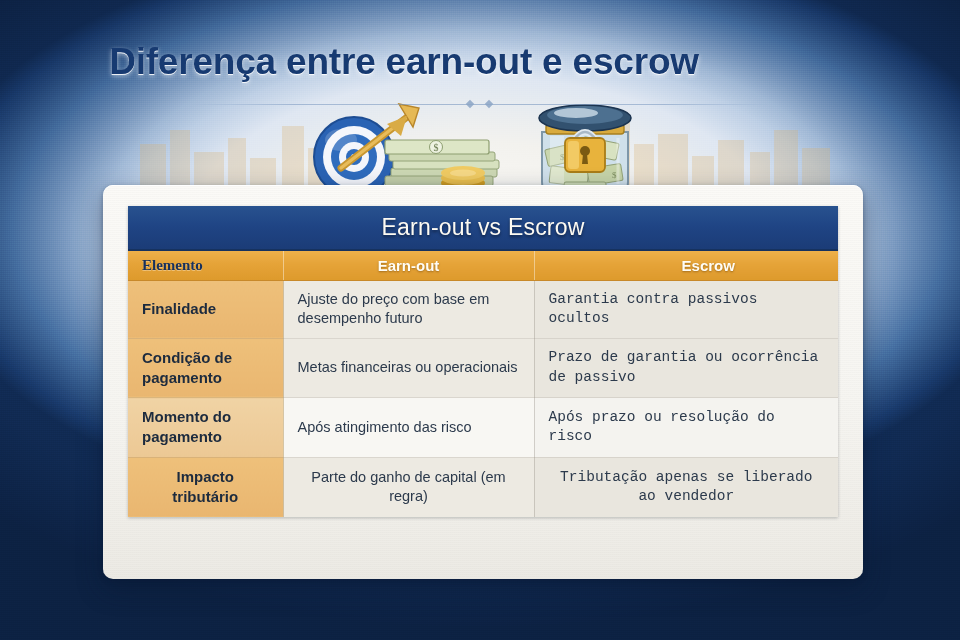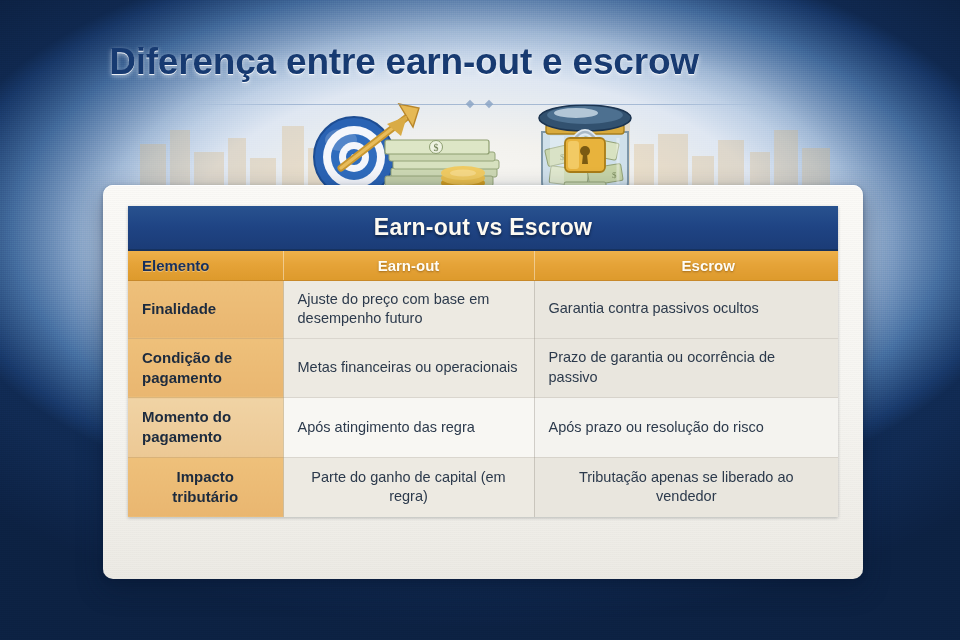--- a/index.html
+++ b/index.html
@@ -107,52 +107,52 @@
   table#compare col.c-el  { width:155px; }
   table#compare col.c-eo  { width:251px; }
   table#compare col.c-es  { width:304px; }
 
   
   #banner-cell {
     height:44px;
     background:linear-gradient(180deg,#28528f 0%,#1f4484 48%,#1b3c77 100%);
     color:#fdfaf2;
     font-size:23px;
-    font-weight:bold;
+    font-weight:normal;
     letter-spacing:.2px;
     text-shadow:0 2px 3px rgba(0,0,0,.45);
     border-bottom:2px solid #16325f;
   }
 
   
   thead tr.colhead th {
     height:30px;
     background:linear-gradient(180deg,#eeb04a 0%,#e5a338 45%,#dd9a2c 100%);
     font-size:15px;
     font-weight:bold;
     vertical-align:middle;
     border-right:1px solid rgba(255,255,255,.42);
     border-bottom:1px solid #c8892a;
   }
   thead tr.colhead th:last-child { border-right:none;padding-left:44px; }
-  th.h-el { color:#17305c; text-align:left;  padding-left:14px; text-shadow:0 1px 0 rgba(255,255,255,.35); }
+  th.h-el { color:#17305c; text-align:left;  padding-left:14px; text-shadow:0 1px 0 rgba(255,255,255,.35);font-family:Liberation Serif, serif; }
   th.h-eo,
   th.h-es { color:#fffdf6; text-align:center; text-shadow:0 1px 2px rgba(110,68,10,.55); }
 
   
   tbody td {
     font-size:14.5px;
     color:#2c3a4c;
     vertical-align:middle;
     padding:9px 14px 10px 14px;
     line-height:1.32;
     border-right:1px solid rgba(150,145,135,.38);
     border-bottom:1px solid rgba(150,145,135,.22);
   }
-  tbody td:last-child { border-right:none; }
+  tbody td:last-child { border-right:none;font-family:Liberation Mono, monospace; }
   tbody tr:last-child td { border-bottom:none;text-align:center; }
 
   td.k {
     font-weight:bold;
     color:#1d2b3e;
     font-size:15px;
     border-right:1px solid rgba(170,135,70,.45);
     margin-left:24px;
   }
   
@@ -311,21 +311,21 @@
           <td class="v">Ajuste do preço com base em desempenho futuro</td>
           <td class="v2">Garantia contra passivos ocultos</td>
         </tr>
         <tr class="odd">
           <td class="k">Condição de pagamento</td>
           <td class="v">Metas financeiras ou operacionais</td>
           <td class="v2">Prazo de garantia ou ocorrência de passivo</td>
         </tr>
         <tr class="even">
           <td class="k">Momento do pagamento</td>
-          <td class="v">Após atingimento das regra</td>
+          <td class="v">Após atingimento das risco</td>
           <td class="v2">Após prazo ou resolução do risco</td>
         </tr>
         <tr class="odd">
           <td class="k">Impacto tributário</td>
           <td class="v">Parte do ganho de capital (em regra)</td>
           <td class="v2">Tributação apenas se liberado ao vendedor</td>
         </tr>
       </tbody>
     </table>
   </div>

